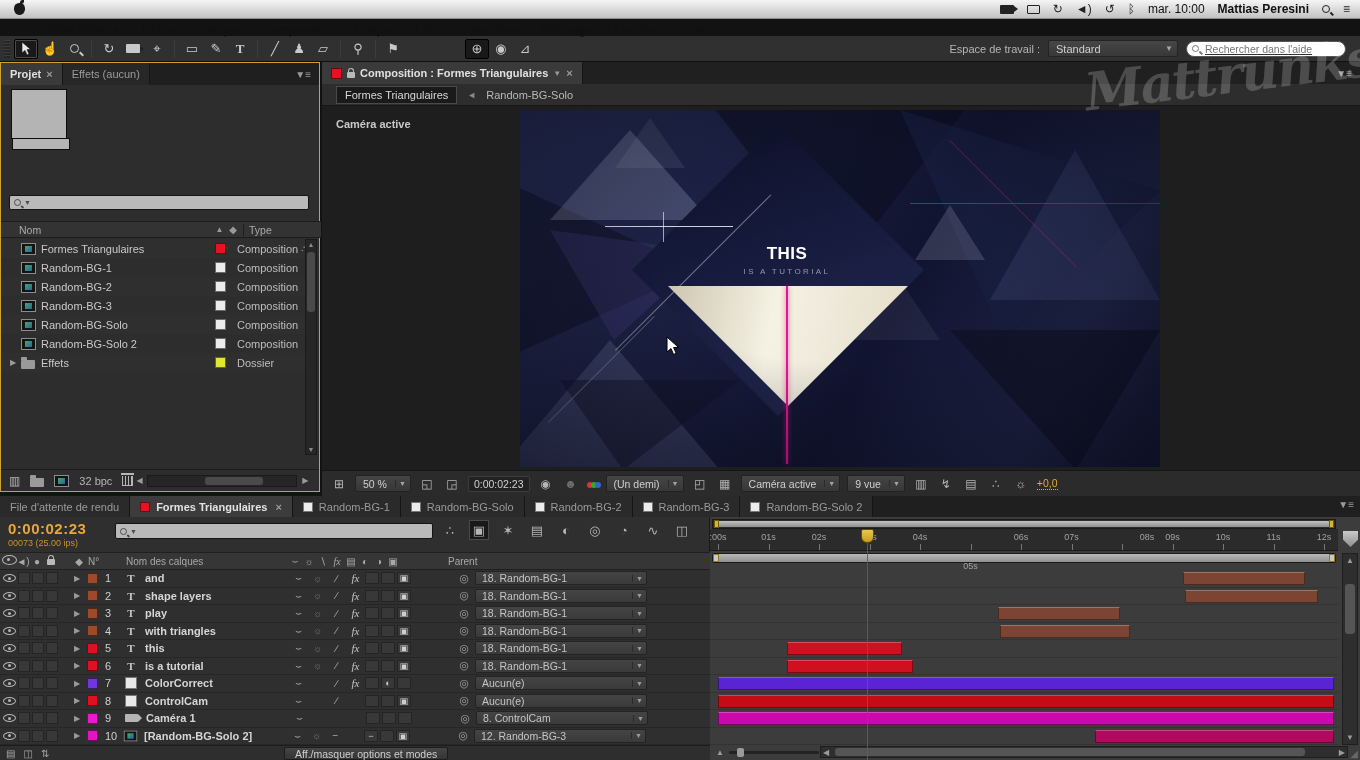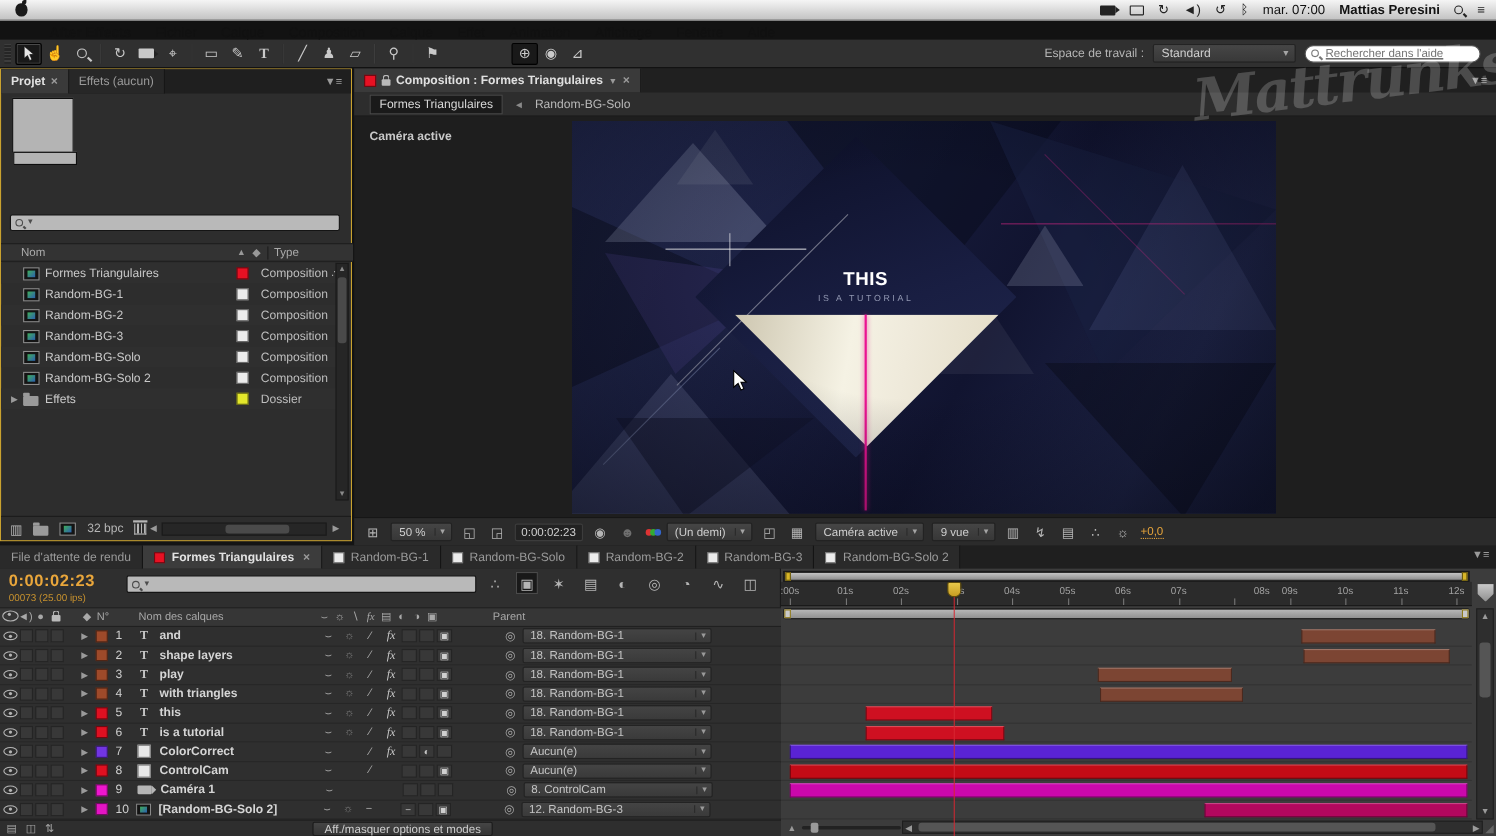--- a/index.html
+++ b/index.html
@@ -268,21 +268,21 @@
         <span data-name="menu-fen-tre" class="mitem">Fenêtre</span>
         <span data-name="menu-aide" class="mitem">Aide</span>
       </div>
     <div class="right" data-name="menu-bar-status-area">
       <span class="camico" data-name="screen-record-icon"></span>
       <span class="dispico" data-name="displays-icon"></span>
       <span class="sicon" data-name="sync-icon">↻</span>
       <span class="sicon" data-name="volume-icon">◄)</span>
       <span class="sicon" data-name="time-machine-icon">↺</span>
       <span class="sicon" data-name="bluetooth-icon">ᛒ</span>
-      <span data-name="menu-bar-clock">mar. 07:00</span>
+      <span data-name="menu-bar-clock">mar. 10:00</span>
       <span class="mbname" data-name="menu-bar-user">Mattias Peresini</span>
       <span class="mag" data-name="spotlight-search-icon"></span>
       <span class="sicon" data-name="notification-center-icon">≡</span>
     </div>
   </div>
 
 
   <div id="apptoolbar" data-name="tools-toolbar">
     <span class="tgrip" data-name="toolbar-grip"></span>
     <span class="tool active" data-name="selection-tool">
@@ -892,21 +892,21 @@
           <span data-name="ruler-tick-label" class="rtick" style="left: -6px;">:00s</span>
           <span data-name="ruler-tick-mark" class="rtm" style="left: 8px;"></span>
           <span data-name="ruler-tick-label" class="rtick" style="left: 44.5px;">01s</span>
           <span data-name="ruler-tick-mark" class="rtm" style="left: 58.5px;"></span>
           <span data-name="ruler-tick-label" class="rtick" style="left: 95px;">02s</span>
           <span data-name="ruler-tick-mark" class="rtm" style="left: 109px;"></span>
           <span data-name="ruler-tick-label" class="rtick" style="left: 145.5px;">03s</span>
           <span data-name="ruler-tick-mark" class="rtm" style="left: 159.5px;"></span>
           <span data-name="ruler-tick-label" class="rtick" style="left: 196px;">04s</span>
           <span data-name="ruler-tick-mark" class="rtm" style="left: 210px;"></span>
-          <span data-name="ruler-tick-label" class="rtick" style="left: 246.5px;">05s</span>
+          <span data-name="ruler-tick-label" class="rtick" style="left: 246.5px; margin-top: 29px;">05s</span>
           <span data-name="ruler-tick-mark" class="rtm" style="left: 260.5px;"></span>
           <span data-name="ruler-tick-label" class="rtick" style="left: 297px;">06s</span>
           <span data-name="ruler-tick-mark" class="rtm" style="left: 311px;"></span>
           <span data-name="ruler-tick-label" class="rtick" style="left: 347.5px;">07s</span>
           <span data-name="ruler-tick-mark" class="rtm" style="left: 361.5px;"></span>
           <span data-name="ruler-tick-label" class="rtick" style="left: 398px; margin-left: 25px;">08s</span>
           <span data-name="ruler-tick-mark" class="rtm" style="left: 412px;"></span>
           <span data-name="ruler-tick-label" class="rtick" style="left: 448.5px;">09s</span>
           <span data-name="ruler-tick-mark" class="rtm" style="left: 462.5px;"></span>
           <span data-name="ruler-tick-label" class="rtick" style="left: 499px;">10s</span>

